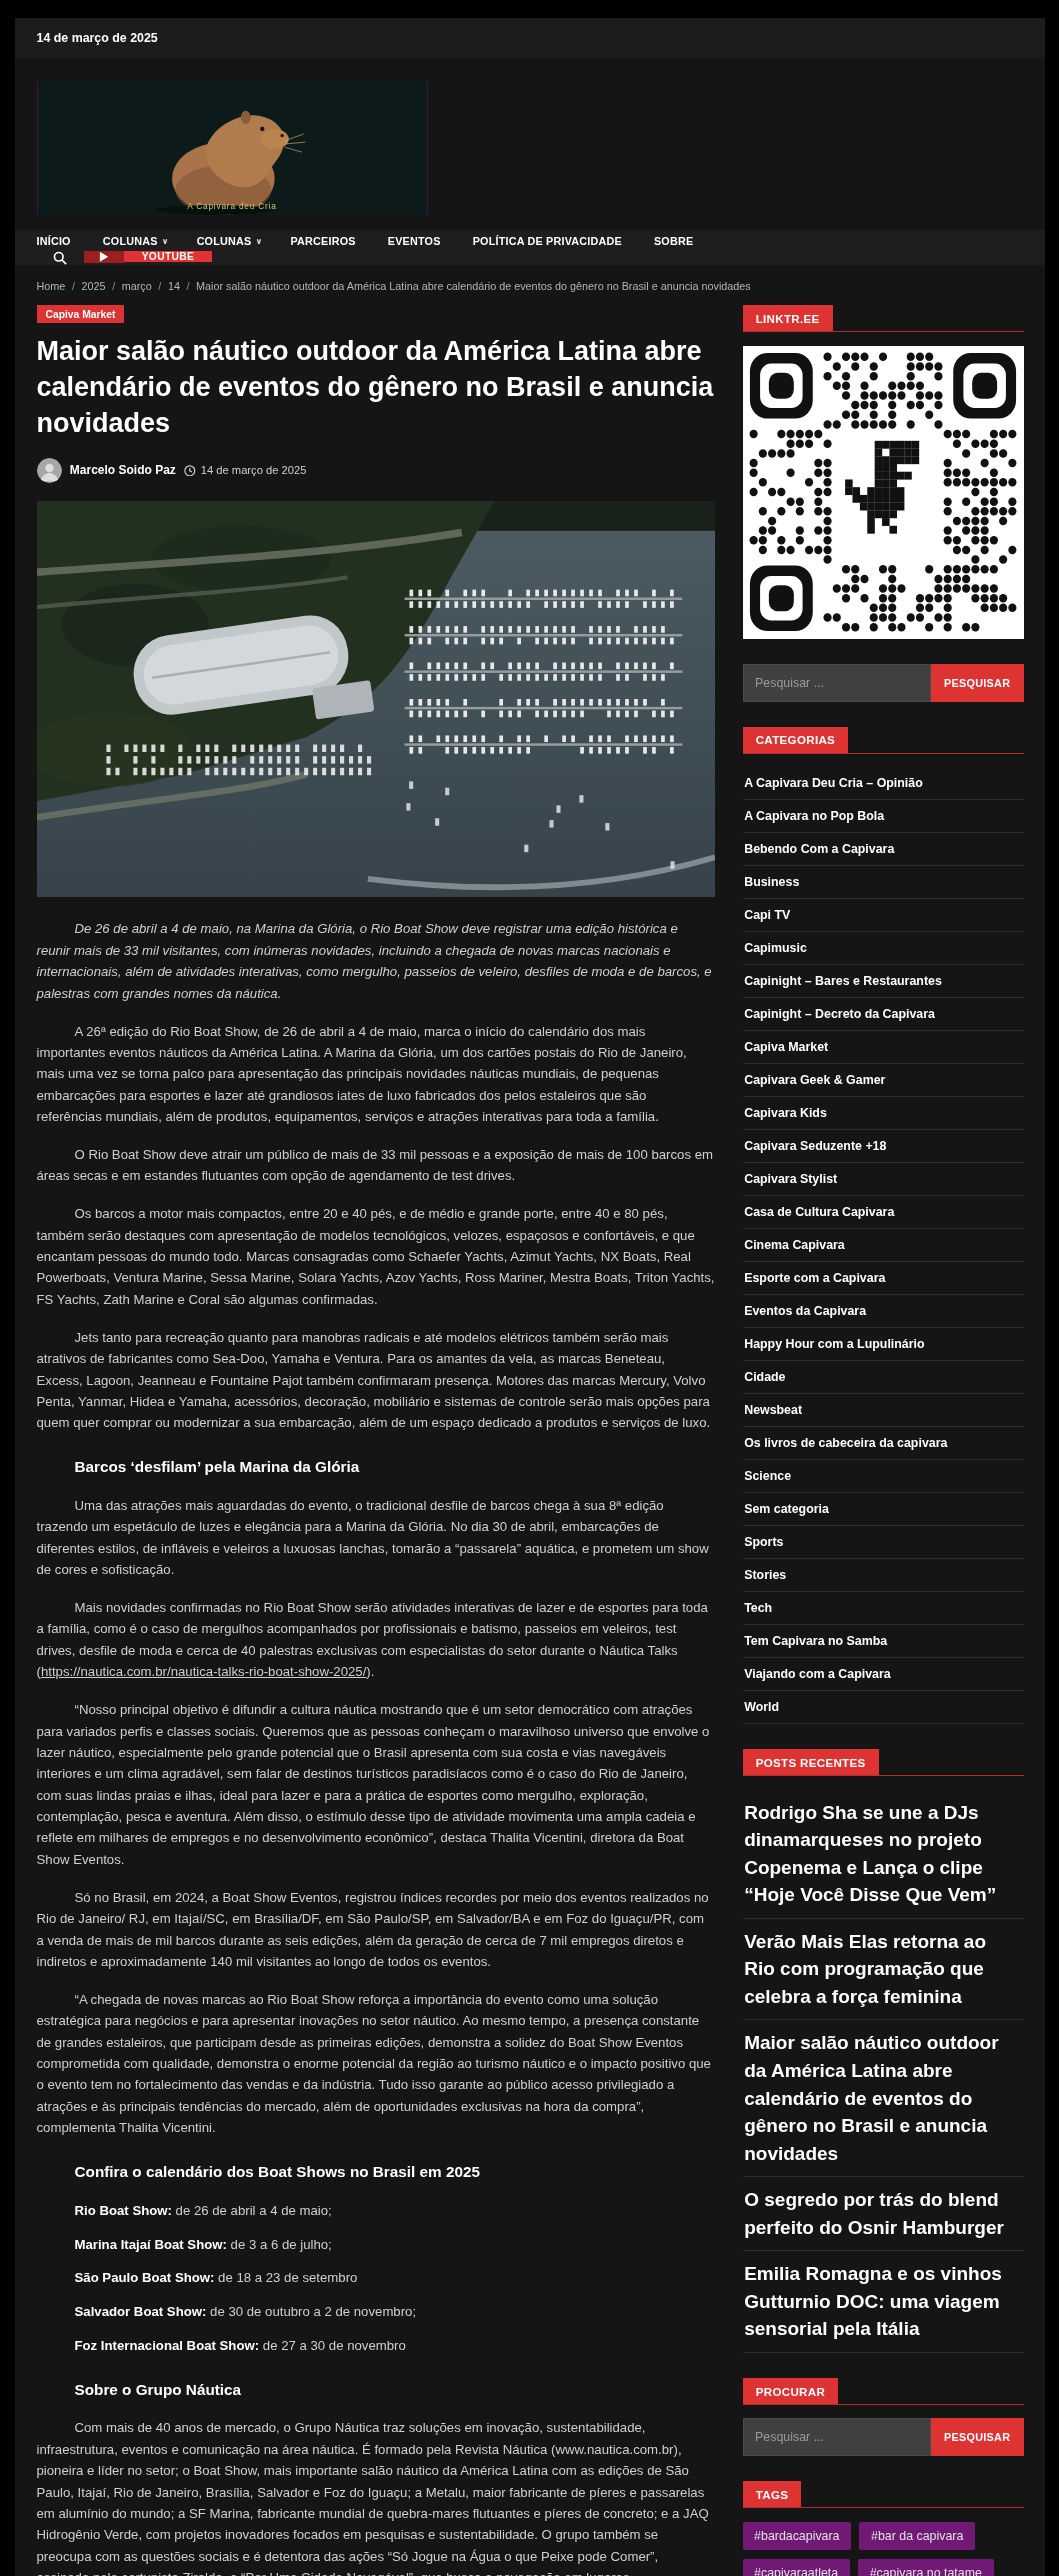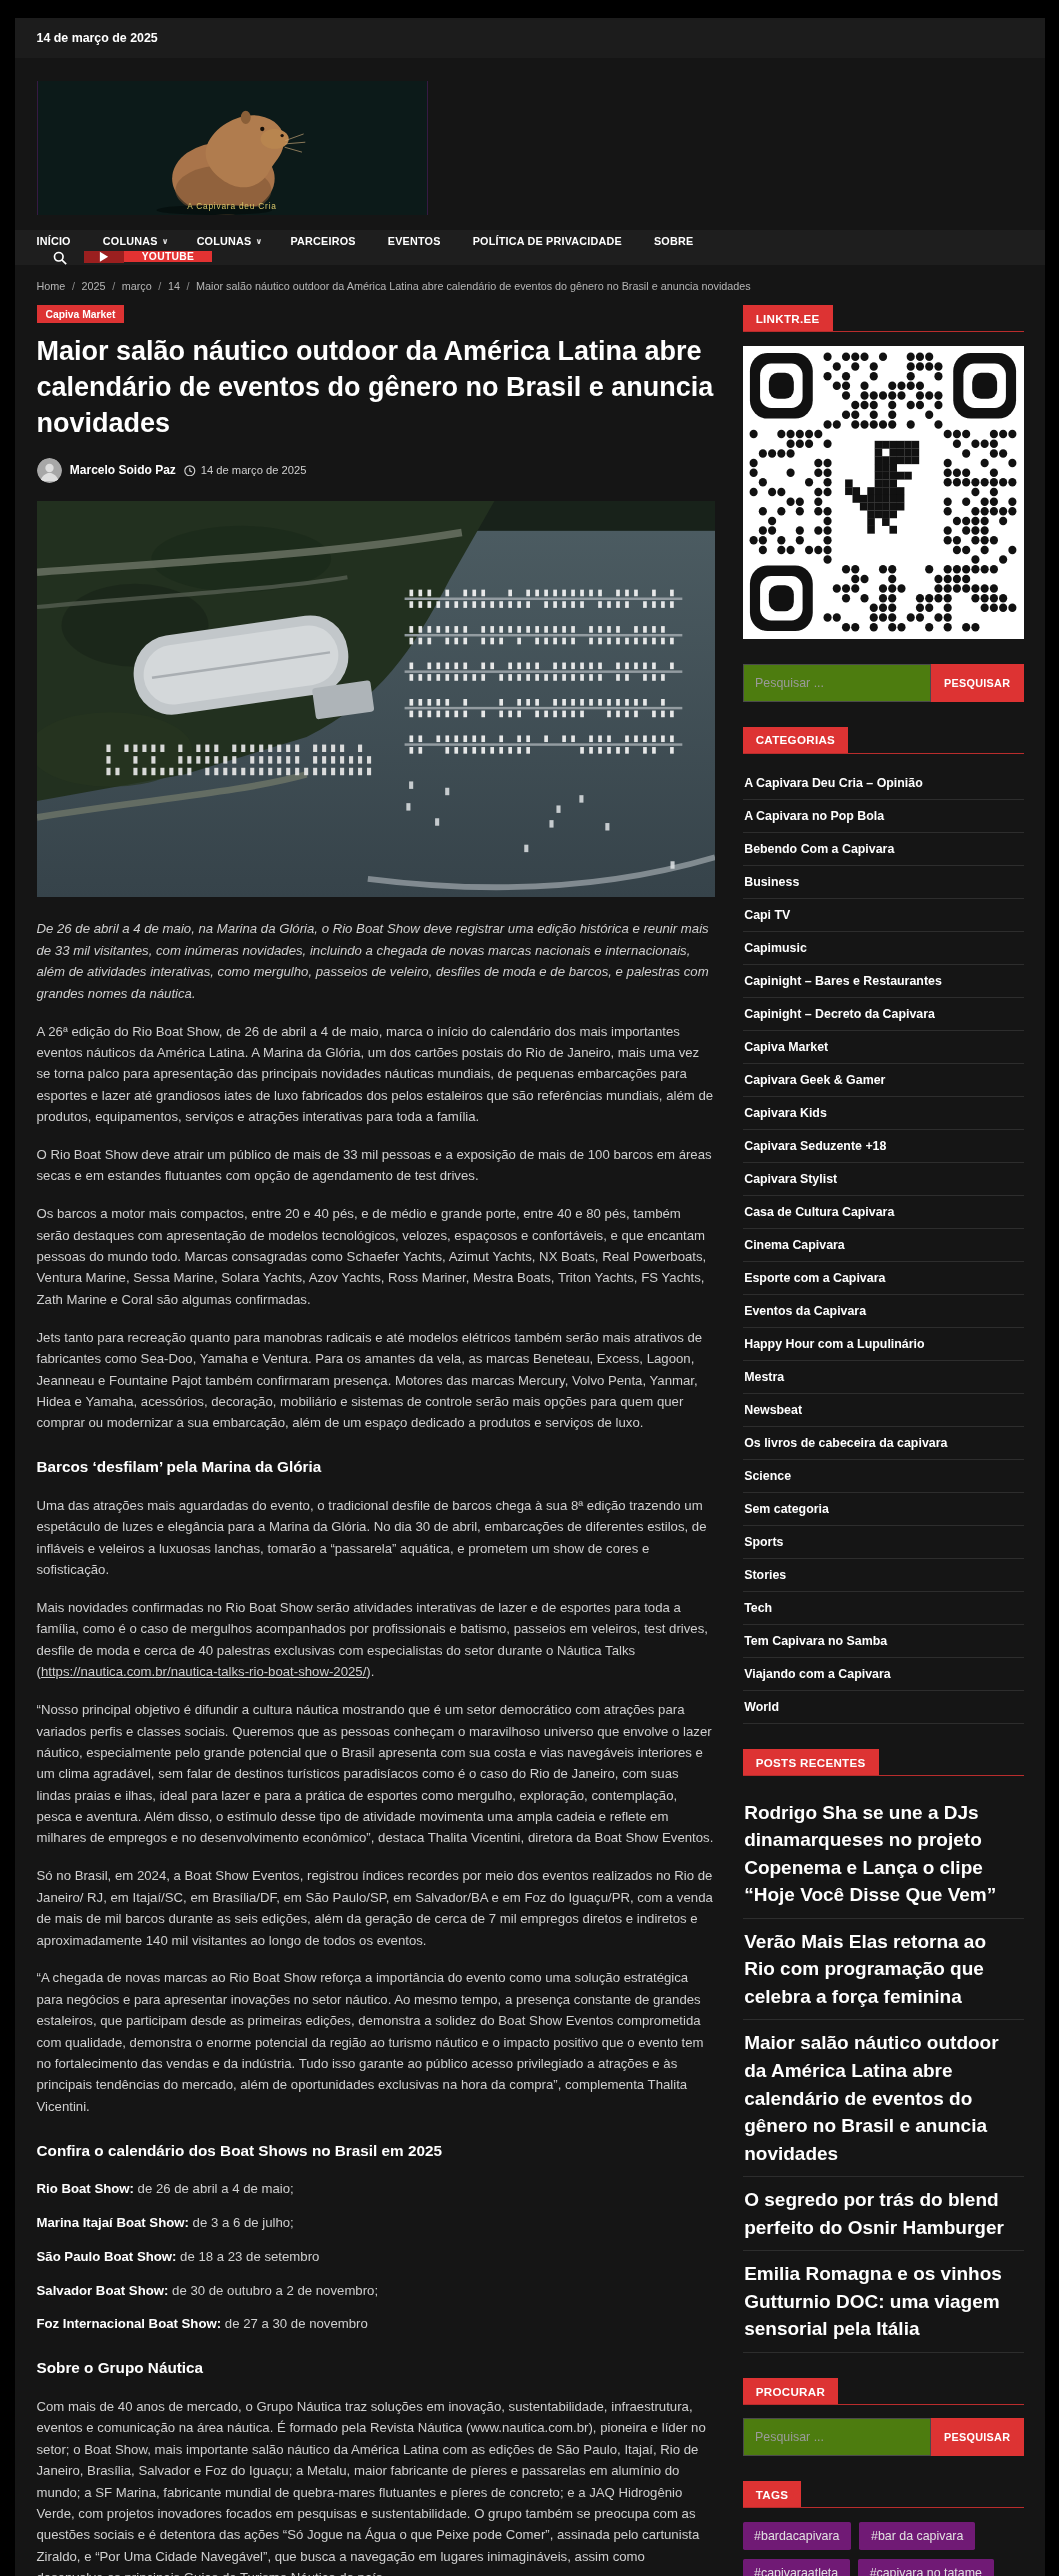--- a/index.html
+++ b/index.html
@@ -33,29 +33,29 @@
   .post-title{color:#fff;font-weight:700;font-size:27px;line-height:1.32;margin:11.6px 0 16.6px;}
   .meta{display:flex;align-items:center;gap:8.3px;margin:5px 0 18px;}
   .avatar{width:25px;height:25px;border-radius:50%;overflow:hidden;flex:none;}
   .author{color:#fff;font-weight:700;font-size:12px;text-decoration:none;}
   .meta-date{color:#cfcfcf;font-size:11.2px;display:flex;align-items:center;gap:5px;}
   .featured{width:100%;height:396px;display:block;margin:0 0 21.5px;}
   .block{margin:0 0 16.6px;color:#cfcfcf;font-size:13.2px;line-height:1.62;}
   .block.intro{font-style:italic;}
   .block.h{color:#fff;font-weight:700;font-size:15.3px;margin:21.5px 0 15px;}
   .block.cal{margin:0 0 12.4px;}
-  .cal-lead{color:#fff;font-weight:700;}
+  .cal-lead{color:#fff;font-weight:700;margin-left:38px;}
   .inline-link{color:#cfcfcf;text-decoration:underline;}
   
   .side-widget{margin-bottom:25px;}
   .side-header{border-bottom:1.7px solid #b92c2c;margin-bottom:13.2px;}
   .side-badge{display:inline-block;background:#dd3333;color:#fff;font-weight:700;font-size:11.6px;letter-spacing:0.3px;padding:6.6px 13.2px;}
   .qr-box{background:#fff;padding:6.6px;width:268px;height:280px;}
   .search-row{display:flex;height:38px;margin-top:3.3px;}
-  .search-input{flex:1;background:#4d7c0f;border:0.8px solid #4a4a4a;color:#cfcfcf;font-size:12.4px;padding:0 11.6px;outline:none;min-width:0;font-family:inherit;}
+  .search-input{flex:1;background:#404040;border:0.8px solid #4a4a4a;color:#cfcfcf;font-size:12.4px;padding:0 11.6px;outline:none;min-width:0;font-family:inherit;}
   .search-input::placeholder{color:#9a9a9a;}
   .search-go{background:#dd3333;border:none;color:#fff;font-weight:700;font-size:10.8px;padding:0 13.2px;letter-spacing:0.3px;cursor:pointer;font-family:inherit;}
   .cat-list{display:block;}
   .cat-item{display:block;color:#fff;font-weight:700;font-size:12.4px;padding:9px 1.7px;border-bottom:0.8px solid #2d2d2d;text-decoration:none;}
   .post-item{display:block;color:#fff;font-weight:700;font-size:19px;line-height:1.45;padding:9px 1.7px;border-bottom:0.8px solid #2d2d2d;text-decoration:none;}
   .tag-list{display:flex;flex-wrap:wrap;gap:8.3px;}
   .tag-chip{background:#701a75;color:#e2e2e2;font-size:12.4px;padding:7.4px 11.6px;border-radius:1.7px;text-decoration:none;white-space:nowrap;}
 </style>
 </head>
 <body>
@@ -920,21 +920,21 @@
             <a class="cat-item" href="#">Capiva Market</a>
             <a class="cat-item" href="#">Capivara Geek &amp; Gamer</a>
             <a class="cat-item" href="#">Capivara Kids</a>
             <a class="cat-item" href="#">Capivara Seduzente +18</a>
             <a class="cat-item" href="#">Capivara Stylist</a>
             <a class="cat-item" href="#">Casa de Cultura Capivara</a>
             <a class="cat-item" href="#">Cinema Capivara</a>
             <a class="cat-item" href="#">Esporte com a Capivara</a>
             <a class="cat-item" href="#">Eventos da Capivara</a>
             <a class="cat-item" href="#">Happy Hour com a Lupulinário</a>
-            <a class="cat-item" href="#">Mestra</a>
+            <a class="cat-item" href="#">Cidade</a>
             <a class="cat-item" href="#">Newsbeat</a>
             <a class="cat-item" href="#">Os livros de cabeceira da capivara</a>
             <a class="cat-item" href="#">Science</a>
             <a class="cat-item" href="#">Sem categoria</a>
             <a class="cat-item" href="#">Sports</a>
             <a class="cat-item" href="#">Stories</a>
             <a class="cat-item" href="#">Tech</a>
             <a class="cat-item" href="#">Tem Capivara no Samba</a>
             <a class="cat-item" href="#">Viajando com a Capivara</a>
             <a class="cat-item" href="#">World</a>

